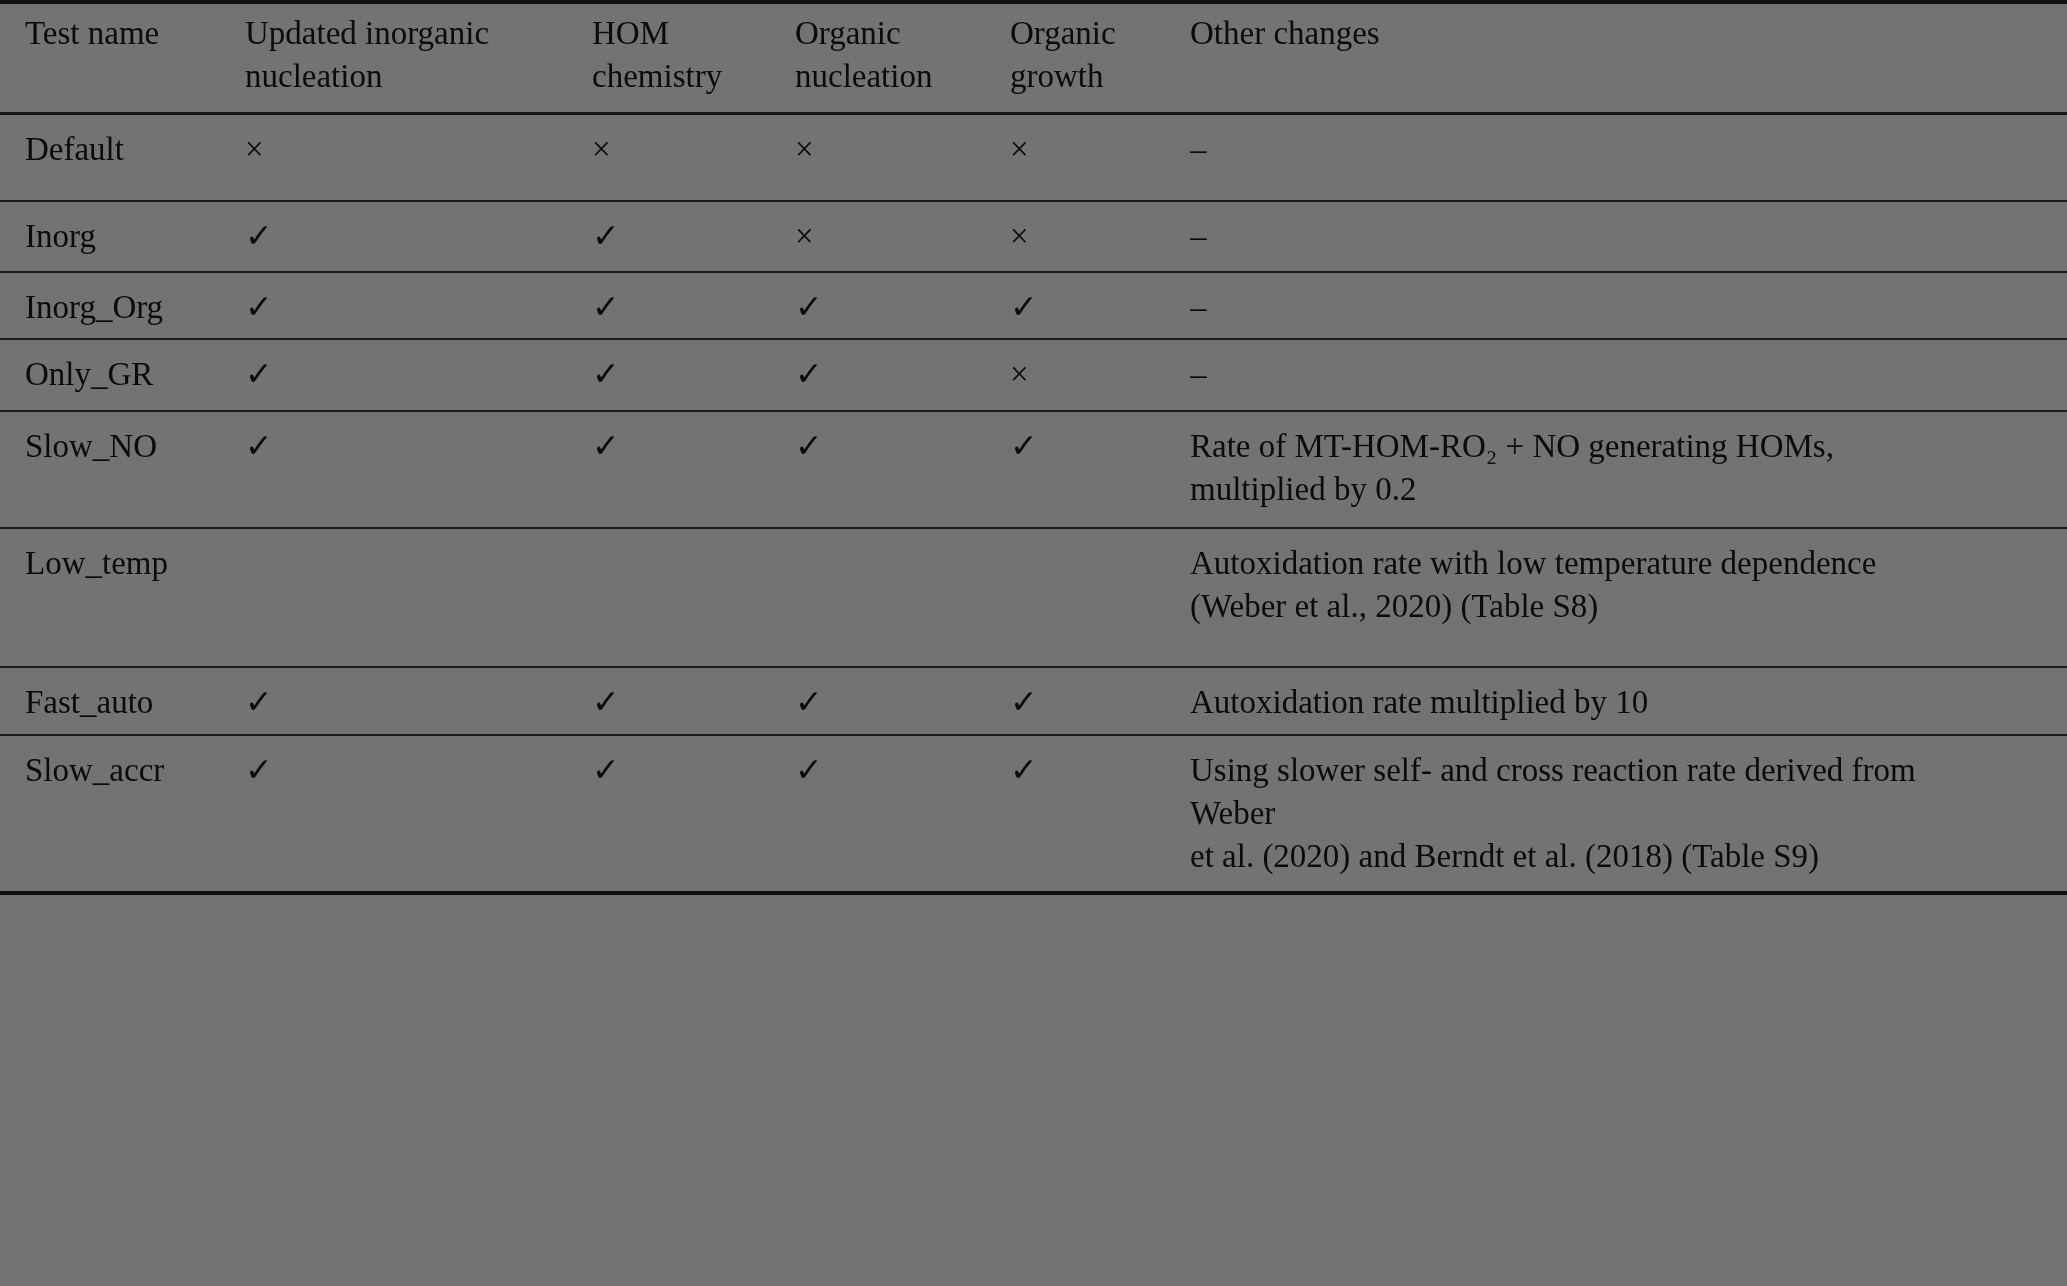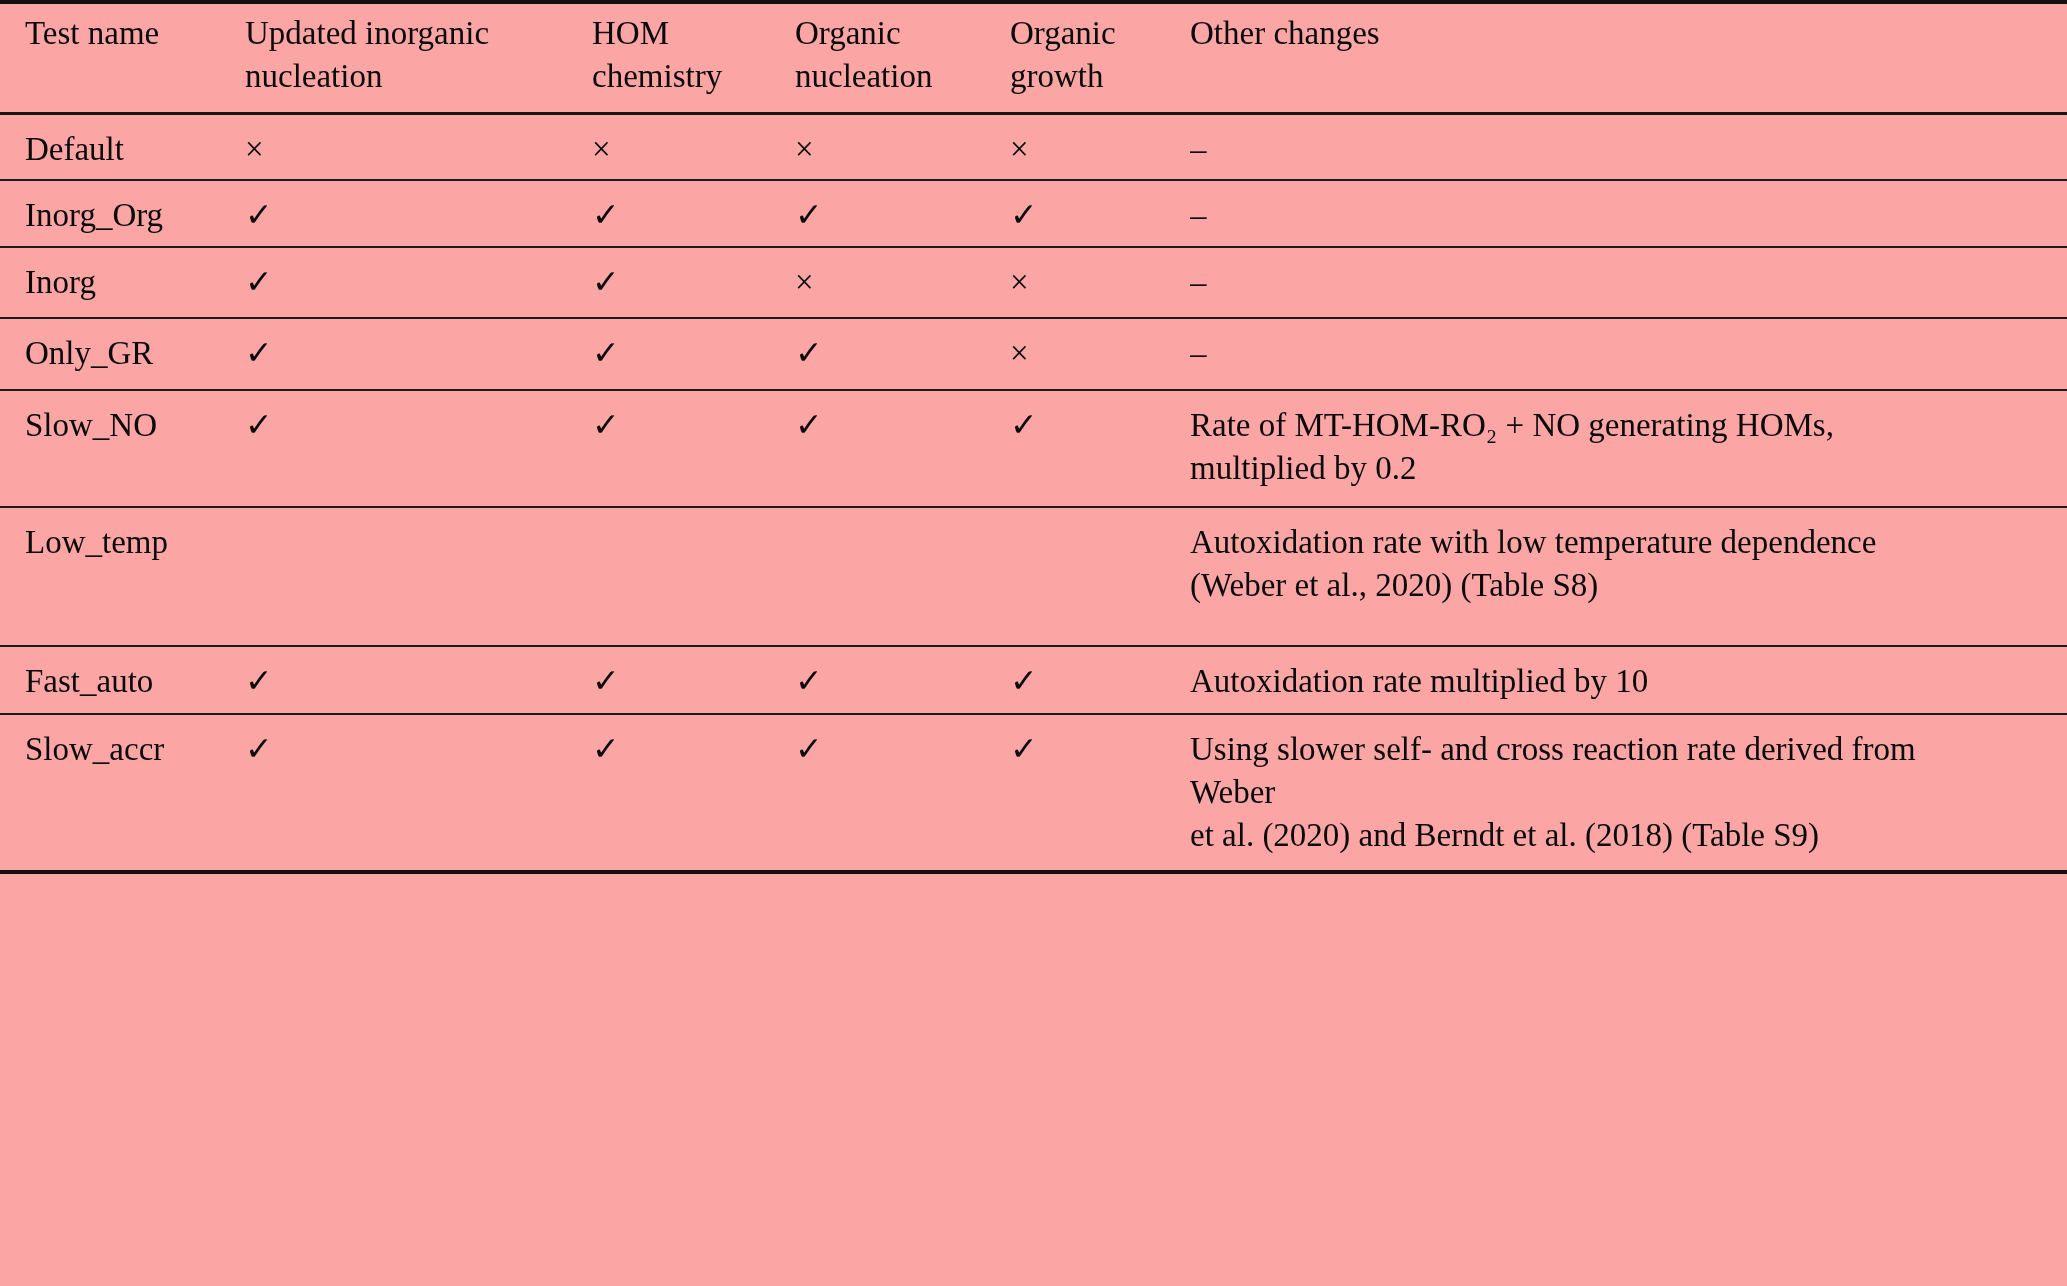--- a/index.html
+++ b/index.html
@@ -3,21 +3,21 @@
 <meta charset="utf-8">
 <style>
   html, body {
     margin: 0;
     padding: 0;
     background: #ffffff;
   }
   .page {
     width: 2067px;
     height: 1286px;
-    background: #fca5a5;
+    background: #737373;
     overflow: hidden;
     font-family: "Liberation Serif", "DejaVu Serif", serif;
     color: #0b0b0b;
     box-sizing: border-box;
   }
   table.tests {
     width: 2067px;
     border-collapse: collapse;
     table-layout: fixed;
     border-top: 4px solid #111;
@@ -66,42 +66,42 @@
       <tr style="height:111px">
         <th class="col-test">Test name</th>
         <th>Updated inorganic nucleation</th>
         <th>HOM chemistry</th>
         <th>Organic nucleation</th>
         <th>Organic growth</th>
         <th>Other changes</th>
       </tr>
     </thead>
     <tbody>
-      <tr style="height:67px">
+      <tr style="height:88px">
         <td class="col-test">Default</td>
         <td class="mark-cell">×</td>
         <td class="mark-cell">×</td>
+        <td class="mark-cell">×</td>
+        <td class="mark-cell">×</td>
+        <td class="other-cell">–</td>
+      </tr>
+      <tr style="height:71px">
+        <td class="col-test">Inorg</td>
+        <td class="mark-cell">✓</td>
+        <td class="mark-cell">✓</td>
         <td class="mark-cell">×</td>
         <td class="mark-cell">×</td>
         <td class="other-cell">–</td>
       </tr>
       <tr style="height:67px">
         <td class="col-test">Inorg_Org</td>
         <td class="mark-cell">✓</td>
         <td class="mark-cell">✓</td>
         <td class="mark-cell">✓</td>
         <td class="mark-cell">✓</td>
-        <td class="other-cell">–</td>
-      </tr>
-      <tr style="height:71px">
-        <td class="col-test">Inorg</td>
-        <td class="mark-cell">✓</td>
-        <td class="mark-cell">✓</td>
-        <td class="mark-cell">×</td>
-        <td class="mark-cell">×</td>
         <td class="other-cell">–</td>
       </tr>
       <tr style="height:72px">
         <td class="col-test">Only_GR</td>
         <td class="mark-cell">✓</td>
         <td class="mark-cell">✓</td>
         <td class="mark-cell">✓</td>
         <td class="mark-cell">×</td>
         <td class="other-cell">–</td>
       </tr>

